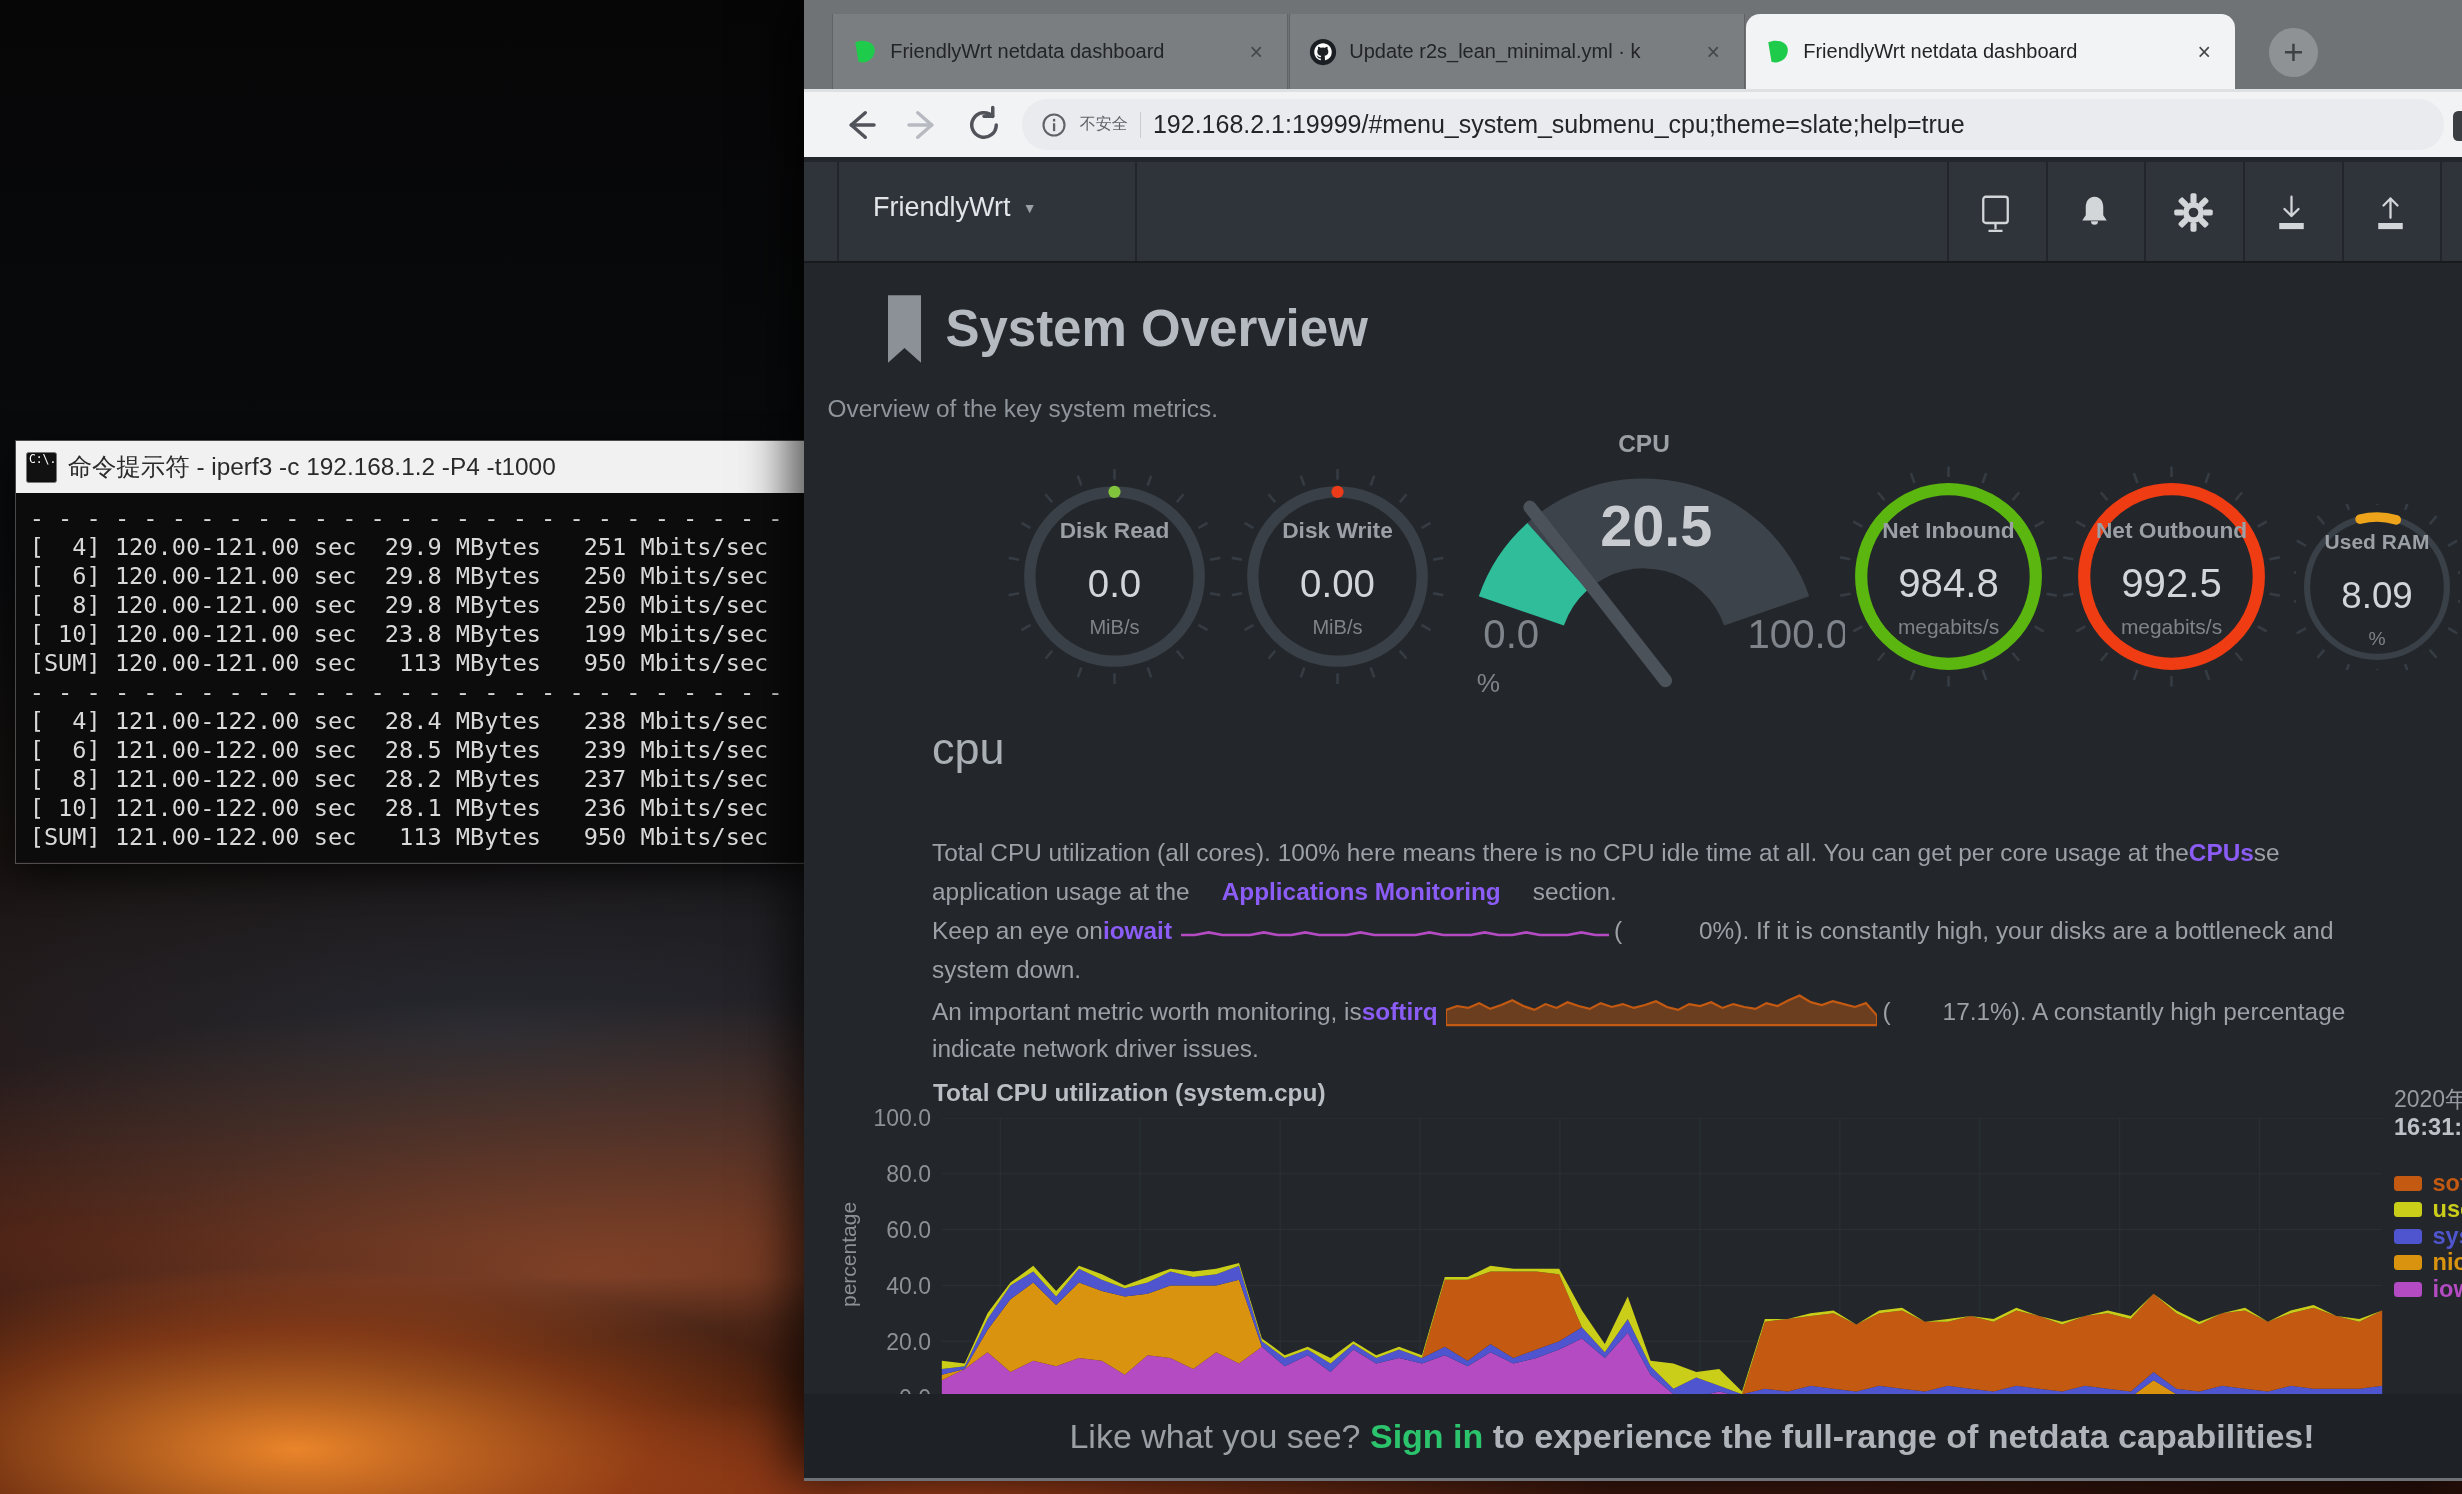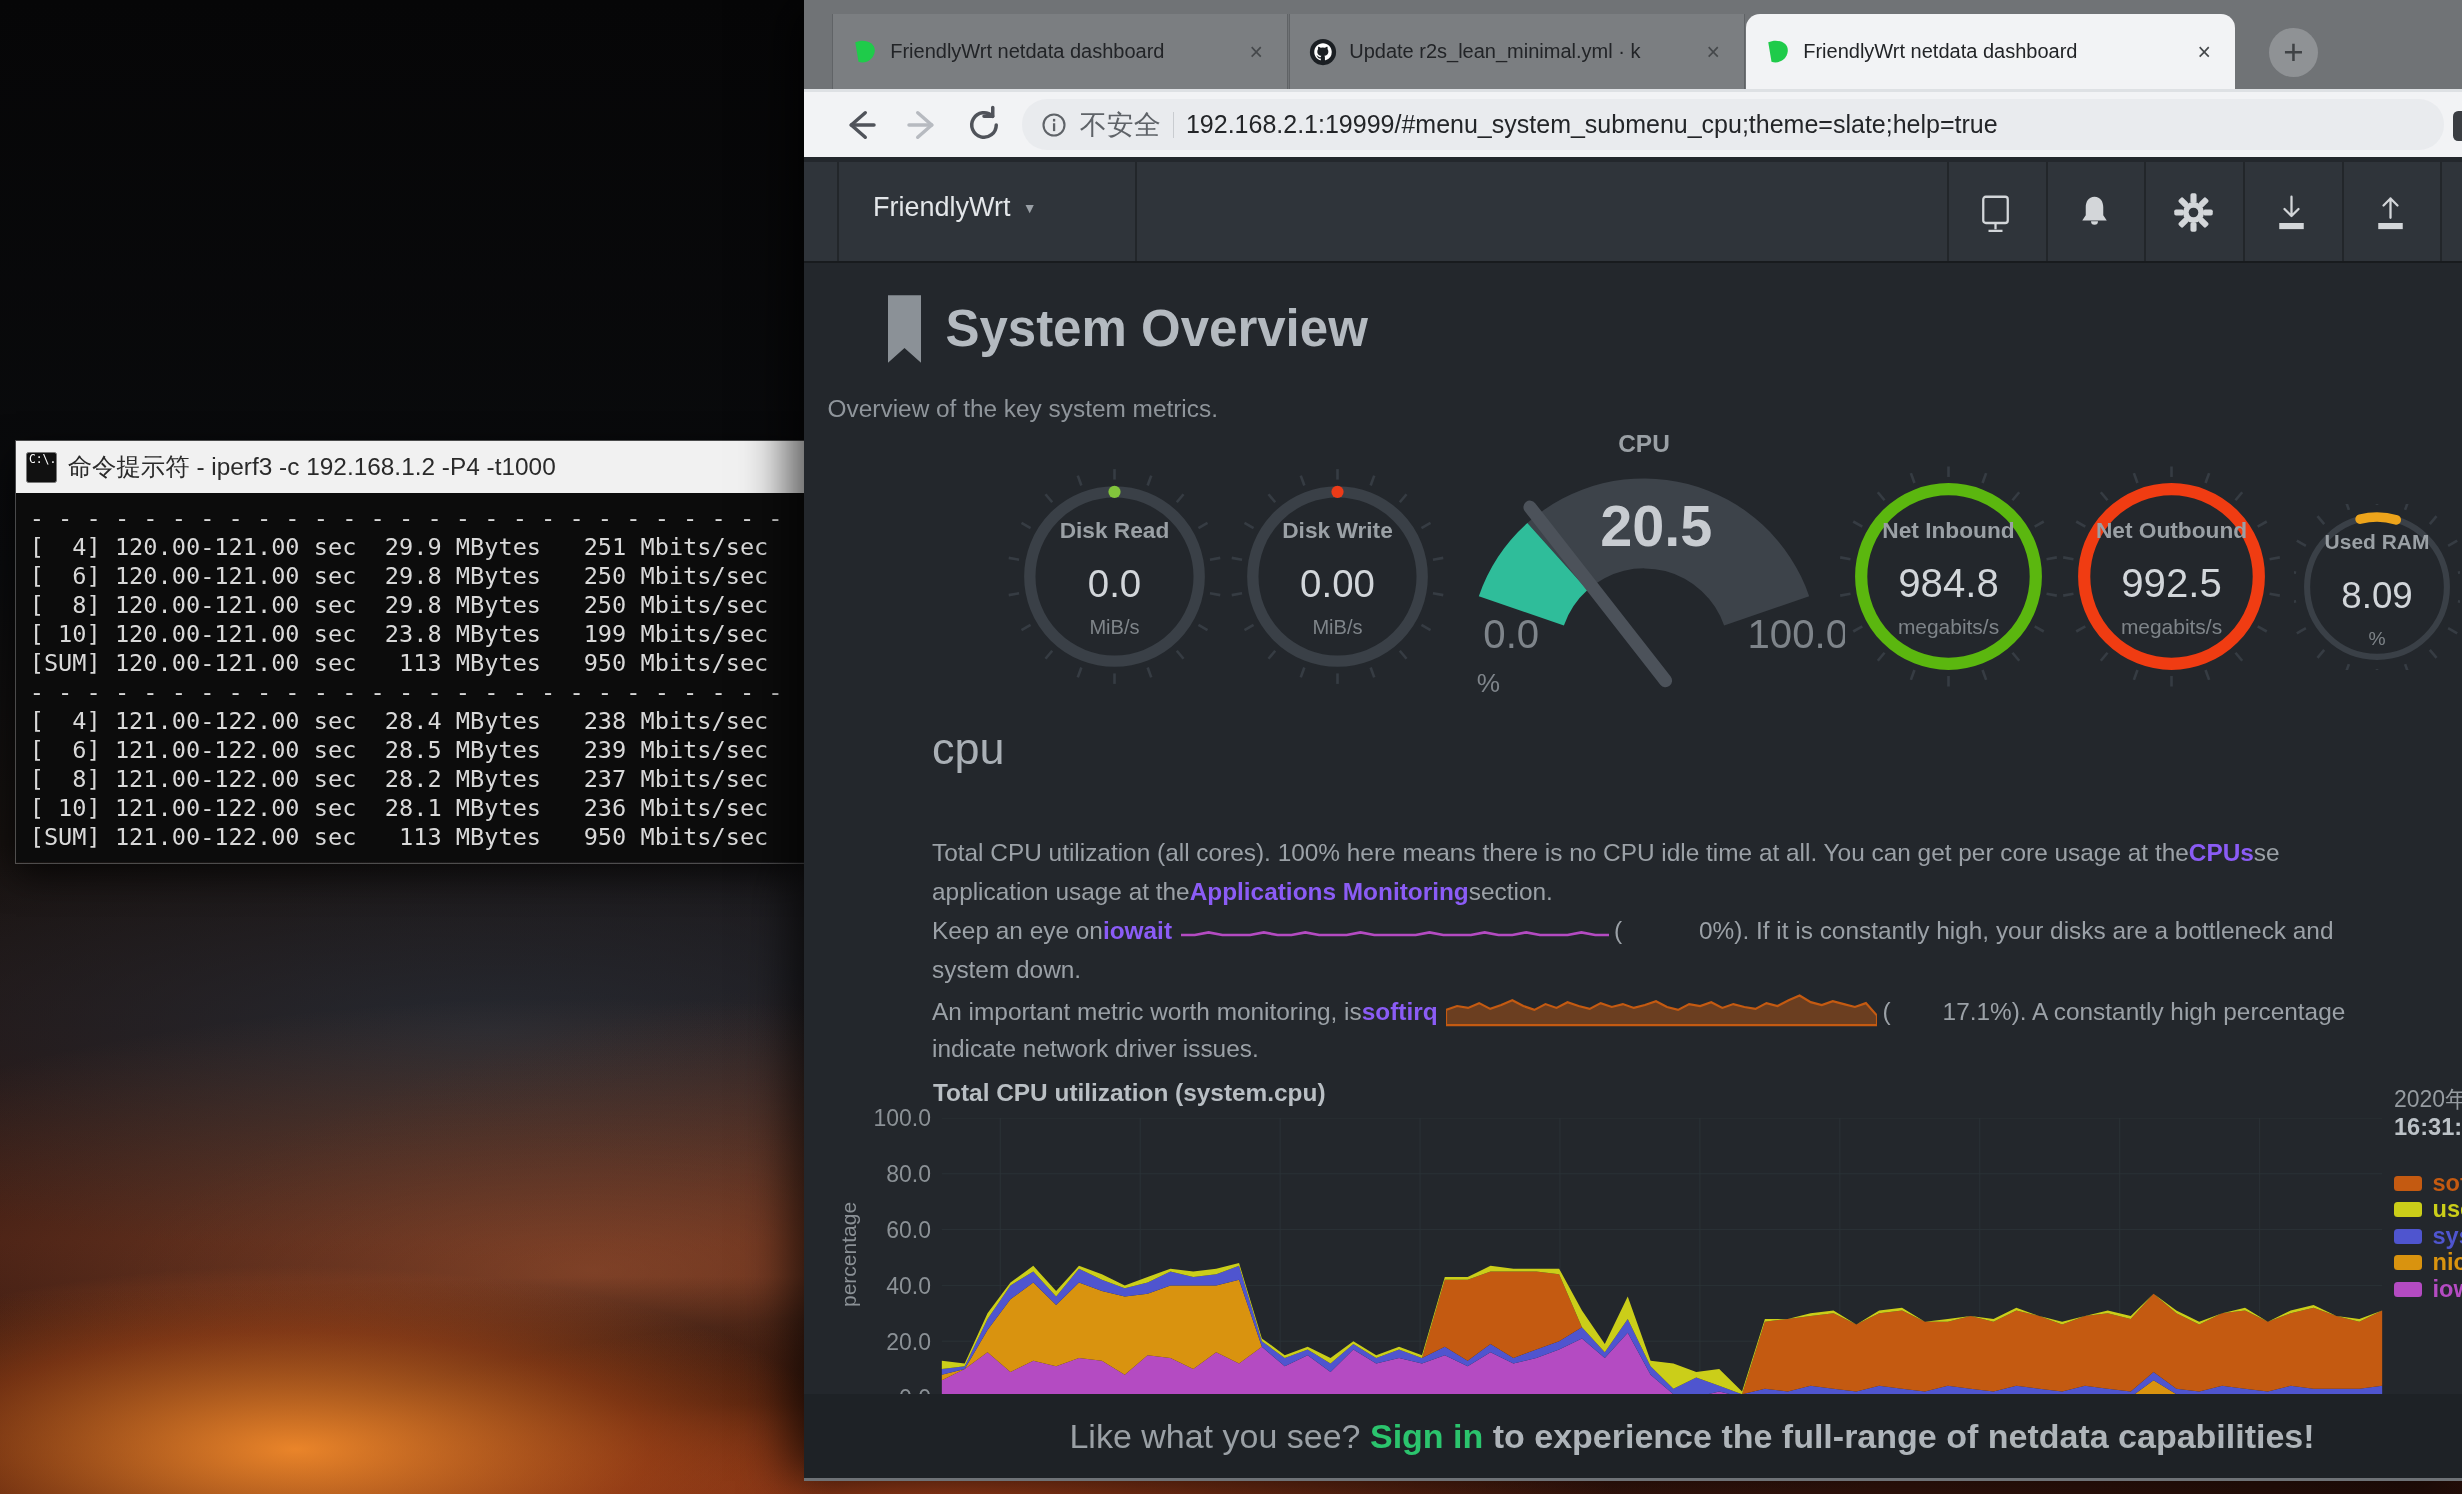--- a/index.html
+++ b/index.html
@@ -33,21 +33,21 @@
   .tab.inactive{background:#7b7e81;border-left:0.9px solid #606366;border-right:0.9px solid #606366;}
   .tab.active{background:#f2f3f5;border-radius:14px 14px 0 0;}
   .tab-label{font-size:20px;color:#222427;white-space:nowrap;overflow:hidden;flex:1;margin:0 12.2px;}
   .tab-close{font-size:23px;color:#45484b;width:30px;height:30px;line-height:30px;text-align:center;border-radius:50%;}
   .newtab{position:absolute;left:1465px;top:28px;width:49px;height:49px;border-radius:50%;background:#8f9295;
     color:#3f4245;font-size:35px;line-height:47px;text-align:center;}
   .toolbar{height:68px;background:#f2f3f5;border-top:3.5px solid #dee1e4;box-sizing:border-box;position:relative;}
   .navbtn{position:absolute;top:12.2px;width:42px;height:42px;}
   .urlpill{position:absolute;left:218px;top:7px;width:1422px;height:51px;background:#e9ebee;border-radius:25px;
     display:flex;align-items:center;padding:0 17.5px;box-sizing:border-box;gap:12.2px;}
-  .sec-label{font-size:27px;color:#5f6368;white-space:nowrap;}
+  .sec-label{font-size:16px;color:#5f6368;white-space:nowrap;}
   .url-sep{width:0.9px;height:26px;background:#c9ccd0;}
   .url-text{font-size:25px;color:#232528;white-space:nowrap;overflow:hidden;}
   .toolbar-sliver{position:absolute;right:-3.5px;top:19px;width:12.2px;height:30px;background:#3a3d42;border-radius:5.2px 0 0 5.2px;}
   
   .page{position:relative;height:1321px;background:#23272c;overflow:hidden;}
   .nd-navbar{position:absolute;left:0;top:5.2px;width:100%;height:101px;background:#2f343a;border-bottom:2.6px solid #181b1e;box-sizing:border-box;}
   .nd-divider{position:absolute;top:0;width:1.7px;height:99px;background:#22262a;}
   .brand{position:absolute;left:69px;top:30px;font-size:27px;color:#e3e6e9;display:flex;align-items:center;gap:12.2px;}
   .brand .caret{font-size:14px;color:#9aa0a6;}
   .nd-icon{position:absolute;top:26px;width:49px;height:49px;}
@@ -355,21 +355,21 @@
           </svg></div>
       </div>
 
     <div class="abs h2" style="left:128px;top:566px;">cpu</div>
 
     <div class="abs p-line" style="left:128px;top:678px;">
       <span>Total CPU utilization (all cores). 100% here means there is no CPU idle time at all. You can get per core usage at the </span>
         <b>CPUs</b>
         <span> se</span>
     </div>
-    <div class="abs p-line" style="left:128px;top:717px;">
+    <div class="abs p-line" style="left:128px;top:717px;gap:32px;">
       <span>application usage at the </span>
         <b>Applications Monitoring</b>
         <span> section.</span>
     </div>
     <div class="abs p-line" style="left:128px;top:756px;">
       <span>Keep an eye on </span>
         <b>iowait</b>
       <svg id="iowait-spark" width="428" height="23" style="margin:0 5.2px 5.2px 8.7px;" viewBox="0 0 490 26">
           <polyline points="0.0,17 15.8,17 31.6,14 47.4,17 63.2,17 79.0,17 94.8,14 110.6,17 126.5,17 142.3,14 158.1,17 173.9,17 189.7,17 205.5,14 221.3,17 237.1,17 252.9,17 268.7,17 284.5,14 300.3,17 316.1,17 331.9,17 347.7,14 363.5,17 379.4,17 395.2,14 411.0,17 426.8,17 442.6,17 458.4,14 474.2,17 490.0,17" fill="none" stroke="#b44bc2" stroke-width="3"></polyline>
         </svg>

